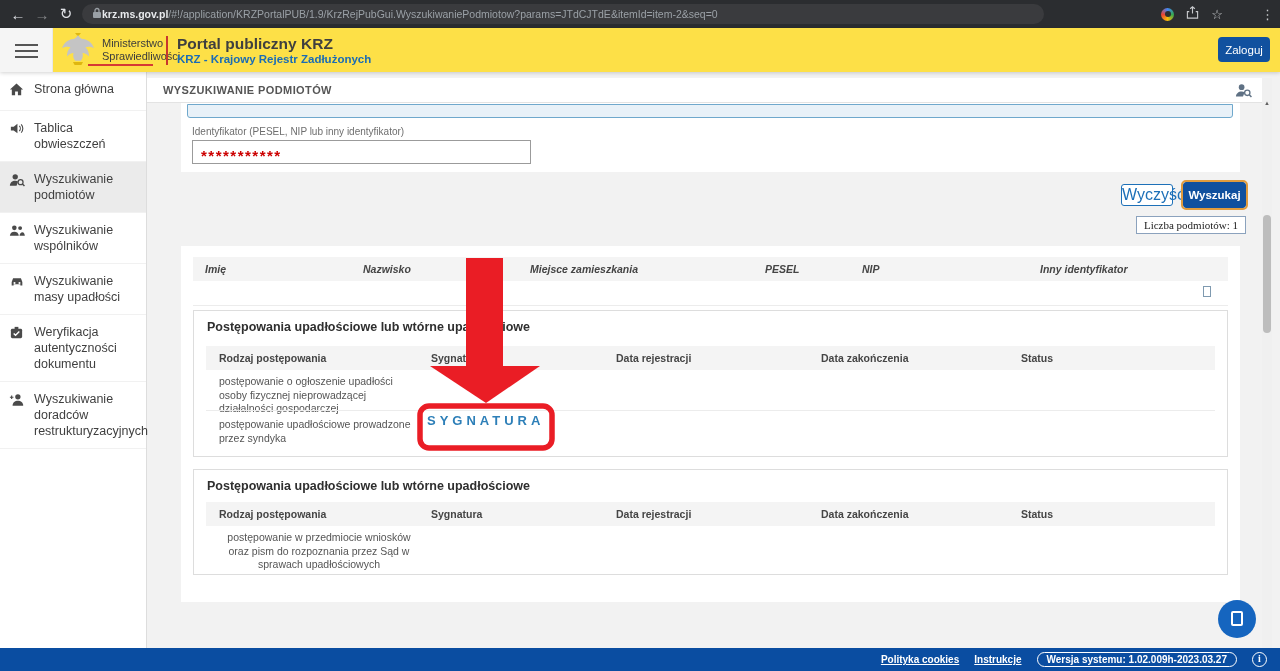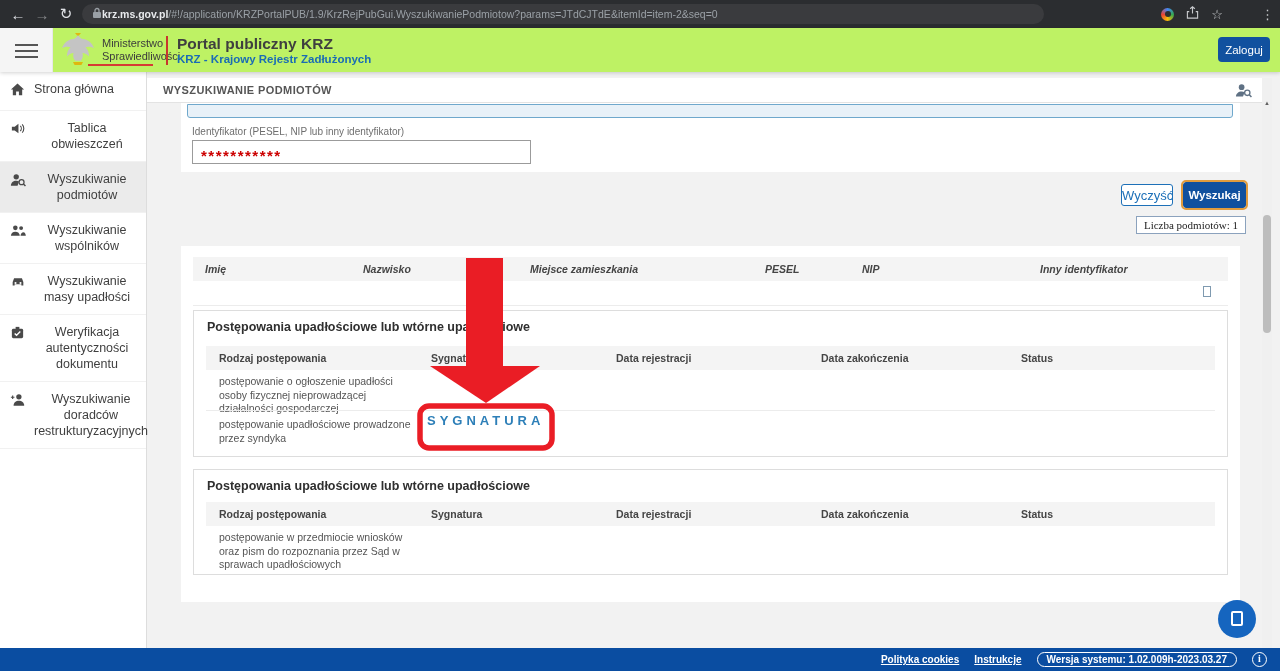--- a/index.html
+++ b/index.html
@@ -15,56 +15,56 @@
   .url-txt { font-size:10.5px; white-space:nowrap; overflow:hidden; }
   .url-domain { color:#e8eaed; font-weight:bold; }
   .url-path { color:#9aa0a6; }
   .chrome-right { position:absolute; right:6px; top:0; height:28px; display:flex; align-items:center; gap:12px; }
   .g-circle { width:13px; height:13px; border-radius:50%; background:conic-gradient(#4285f4,#34a853,#fbbc05,#ea4335,#4285f4); display:inline-block; position:relative; }
   .g-circle::after { content:""; position:absolute; left:3.5px; top:3.5px; width:6px; height:6px; border-radius:50%; background:#2b2d30; }
   .star { color:#c7c9cc; font-size:13px; }
   .dots { color:#c7c9cc; font-size:13px; margin-left:26px; }
 
   
-  .app-header { position:absolute; left:0; top:28px; width:1280px; height:44px; background:#bef264; box-shadow:0 1px 4px rgba(0,0,0,.18); z-index:10; }
+  .app-header { position:absolute; left:0; top:28px; width:1280px; height:44px; background:#fde047; box-shadow:0 1px 4px rgba(0,0,0,.18); z-index:10; }
   .burger-zone { position:absolute; left:0; top:0; width:53px; height:44px; background:#f5f5f5; border-right:1px solid #e8e8e8; cursor:pointer; }
   .burger { position:absolute; left:15px; top:16px; width:23px; }
   .burger i { display:block; height:2px; background:#555; margin-bottom:4px; }
   .logo-eagle { position:absolute; left:58px; top:3px; }
   .ministry { position:absolute; left:102px; top:9px; font-size:11px; color:#3c3c3c; line-height:13px; }
   .ministry-underline { position:absolute; left:88px; top:36px; width:65px; height:2px; background:#d63a34; }
   .red-divider { position:absolute; left:166px; top:8px; width:2px; height:29px; background:#c8372d; }
   .portal-title { position:absolute; left:177px; top:7px; font-size:15.5px; font-weight:bold; color:#3f3f3f; }
   .portal-sub { position:absolute; left:177px; top:25px; font-size:11.5px; font-weight:bold; color:#1a6cb5; }
   .login-btn { position:absolute; right:10px; top:9px; width:52px; height:25px; background:#11519f; color:#fff; font-size:11.5px; border:none; border-radius:4px; cursor:pointer; }
 
   
   .sidebar { position:absolute; left:0; top:72px; width:147px; height:576px; background:#fff; border-right:1px solid #ddd; }
-  .side-item { display:flex; gap:8px; padding:9px 6px 9px 9px; border-bottom:1px solid #f1f1f1; font-size:12.5px; color:#3f3f3f; line-height:16px; cursor:pointer;text-align:center; }
+  .side-item { display:flex; gap:8px; padding:9px 6px 9px 9px; border-bottom:1px solid #f1f1f1; font-size:12.5px; color:#3f3f3f; line-height:16px; cursor:pointer; }
   .side-item .ic { flex:0 0 17px; padding-top:1px; }
   .side-item.active { background:#ebebeb; }
 
   
   .content-head { position:absolute; left:147px; top:78px; width:1115px; height:25px; background:#fff; border-bottom:1px solid #e3e3e3; }
   .content-title { position:absolute; left:16px; top:6px; font-size:11px; color:#555; letter-spacing:.4px; font-weight:bold; }
   .content-head-ico { position:absolute; right:10px; top:4px; }
 
   
   .scroll-track { position:absolute; left:1262px; top:78px; width:10px; height:570px; background:#f0f0f0; }
   .scroll-up { position:absolute; left:1264px; top:100px; font-size:6px; color:#606060; }
   .scroll-thumb { position:absolute; left:1263px; top:215px; width:8px; height:118px; background:#bdbdbd; border-radius:4px; cursor:grab; }
 
   
   .form-card { position:absolute; left:181px; top:103px; width:1059px; height:69px; background:#fff; }
   .blue-field { position:absolute; left:6px; top:1px; width:1046px; height:14px; background:#e8f1f8; border:1px solid #6fa8cc; border-radius:0 0 3px 3px; }
   .id-label { position:absolute; left:11px; top:23px; font-size:10px; color:#6e6e6e; }
   .id-input { position:absolute; left:11px; top:37px; width:339px; height:24px; border:1px solid #9b9b9b; background:#fff; color:#cc0000; font-weight:bold; font-size:15px; letter-spacing:1.5px; padding:6px 0 0 8px; font-family:"Liberation Sans",sans-serif; }
 
   
-  .btn-clear { position:absolute; left:1121px; top:184px; width:52px; height:22px; background:#fff; border:1px solid #1d70b8; color:#1d70b8; font-size:13px; border-radius:3px; cursor:pointer; }
+  .btn-clear { position:absolute; left:1121px; top:184px; width:52px; height:22px; background:#fff; border:1px solid #1d70b8; color:#1d70b8; font-size:16px; border-radius:3px; cursor:pointer; }
   .btn-search { position:absolute; left:1183px; top:182px; width:63px; height:26px; background:#10509e; border:1px solid #10509e; outline:2px solid #e09b3d; color:#fff; font-weight:bold; font-size:11.5px; border-radius:3px; cursor:pointer; }
 
   .results-heading { position:absolute; left:194px; top:216px; font-family:"Liberation Serif",serif; font-weight:bold; font-size:15px; color:#111;margin-top:28px; }
   .count-box { position:absolute; right:34px; top:216px; height:18px; border:1px solid #8ba2bd; background:#fff; font-family:"Liberation Serif",serif; font-size:11px; color:#222; padding:2px 7px; }
 
   
   .results-card { position:absolute; left:181px; top:246px; width:1059px; height:356px; background:#fff; }
   .person-head { position:absolute; left:12px; top:11px; right:12px; height:24px; background:#f4f4f4;font-style:italic; }
   .person-head span { position:absolute; top:6px; font-size:10.5px; font-weight:bold; color:#454545; }
   .ph0{left:12px}.ph1{left:170px}.ph2{left:337px}.ph3{left:572px}.ph4{left:669px}.ph5{left:847px}
@@ -262,21 +262,21 @@
 
     <div class="panel panel-2">
       <div class="panel-title">Postępowania upadłościowe lub wtórne upadłościowe</div>
       <div class="proc-head">
         <span class="pc0">Rodzaj postępowania</span>
         <span class="pc1">Sygnatura</span>
         <span class="pc2">Data rejestracji</span>
         <span class="pc3">Data zakończenia</span>
         <span class="pc4">Status</span>
       </div>
-      <div class="cell-type" style="top:61px;">postępowanie w przedmiocie wniosków oraz pism do rozpoznania przez Sąd w sprawach upadłościowych</div>
+      <div class="cell-type" style="top:61px;text-align:center;">postępowanie w przedmiocie wniosków oraz pism do rozpoznania przez Sąd w sprawach upadłościowych</div>
     </div>
   </div>
 
   <svg class="annotation" width="150" height="205" viewBox="0 0 150 205">
     <rect x="56" y="8" width="37" height="110" fill="#ea1d25"></rect>
     <polygon points="20,116 130,116 76,153" fill="#ea1d25"></polygon>
     <rect x="10" y="156" width="132" height="42" rx="9" fill="none" stroke="#ea1d25" stroke-width="5.5"></rect>
   </svg>
 
   <button class="fab">

